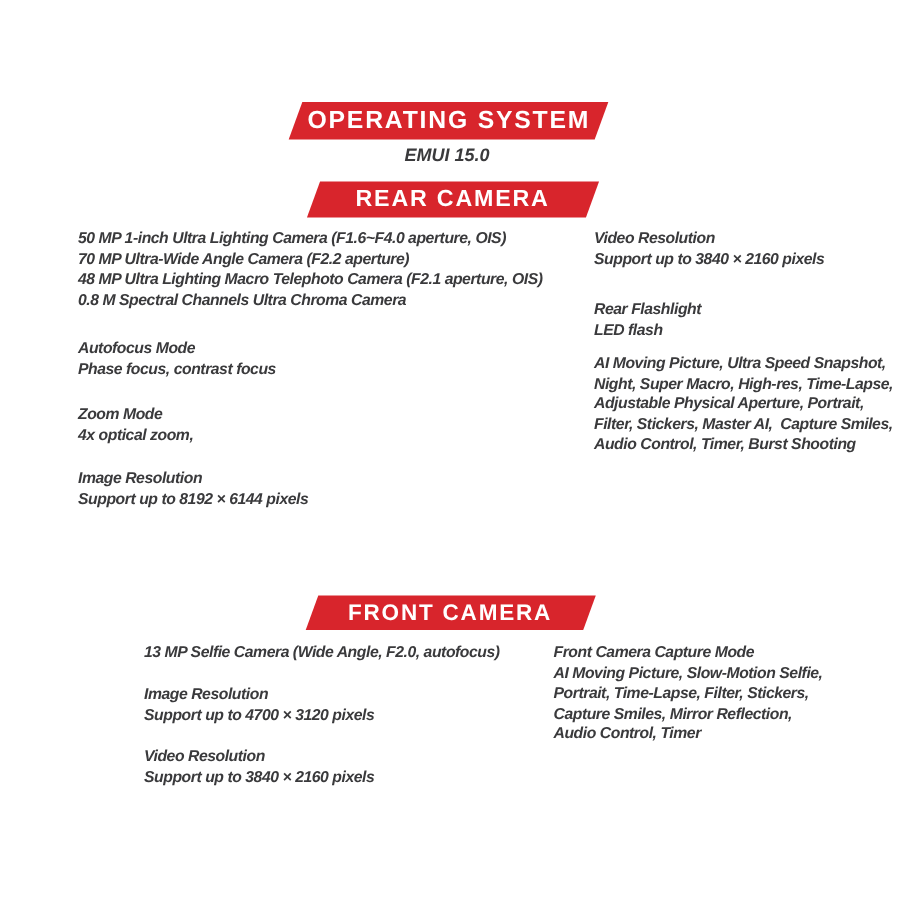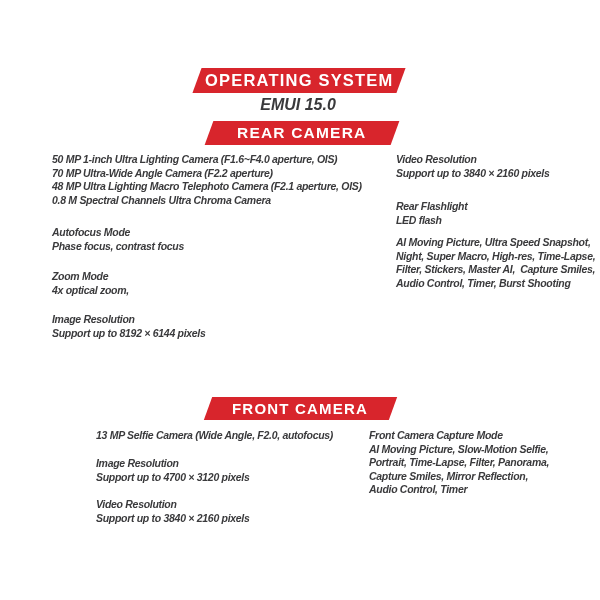--- a/index.html
+++ b/index.html
@@ -28,21 +28,21 @@
   .banner-rear { left: 209px; top: 121px; width: 186px; height: 24px; }
   .banner-rear .banner-text { font-size: 15.5px; }
   .banner-front{ left: 208px; top: 397px; width: 185px; height: 23px; }
   .banner-front .banner-text { font-size: 15px; }
 
   .os-version {
     position: absolute;
     left: 0; top: 96px; width: 596px;
     text-align: center;
     font-style: italic; font-weight: bold;
-    font-size: 16px;
+    font-size: 12px;
     color: #3a3a3c;
   }
 
   .spec {
     position: absolute;
     font-style: italic; font-weight: bold;
     font-size: 10.5px;
     line-height: 13.5px;
     letter-spacing: -0.3px;
     color: #3a3a3c;
@@ -105,20 +105,21 @@
 </div>
 
 <div class="spec rear-flashlight">
   <div>Rear Flashlight</div>
   <div>LED flash</div>
 </div>
 
 <div class="spec rear-modes">
   <div>AI Moving Picture, Ultra Speed Snapshot,</div>
   <div>Night, Super Macro, High-res, Time-Lapse,</div>
+  <div>Adjustable Physical Aperture, Portrait,</div>
   <div>Filter, Stickers, Master AI,  Capture Smiles,</div>
   <div>Audio Control, Timer, Burst Shooting</div>
 </div>
 
 <div class="banner banner-front">
   <span class="banner-text">FRONT CAMERA</span>
 </div>
 
 <div class="spec front-lens">
   <div>13 MP Selfie Camera (Wide Angle, F2.0, autofocus)</div>
@@ -130,16 +131,16 @@
 </div>
 
 <div class="spec front-video-res">
   <div>Video Resolution</div>
   <div>Support up to 3840 × 2160 pixels</div>
 </div>
 
 <div class="spec front-modes">
   <div>Front Camera Capture Mode</div>
   <div>AI Moving Picture, Slow-Motion Selfie,</div>
-  <div>Portrait, Time-Lapse, Filter, Panorama,</div>
+  <div>Portrait, Time-Lapse, Filter, Stickers,</div>
   <div>Capture Smiles, Mirror Reflection,</div>
   <div>Audio Control, Timer</div>
 </div>
 
 </body></html>

